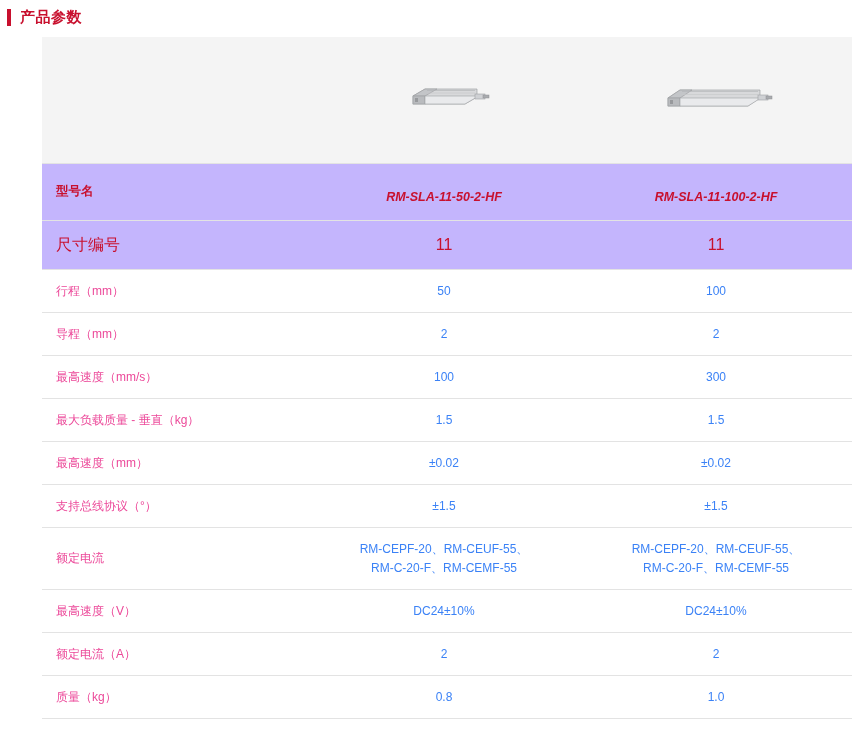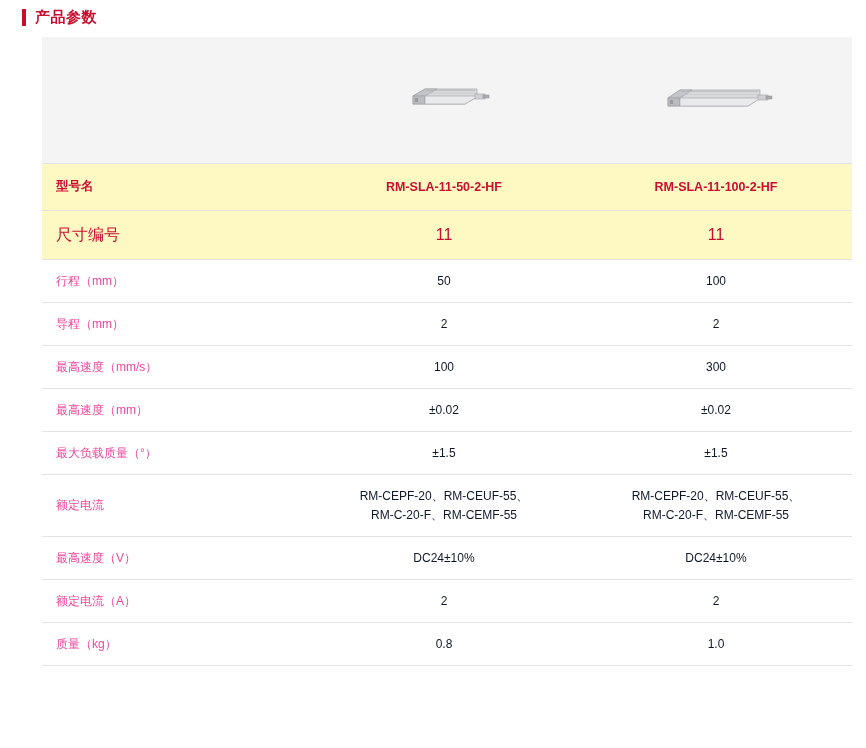--- a/index.html
+++ b/index.html
@@ -17,21 +17,21 @@
   }
   .page {
     position: relative;
     width: 866px;
     height: 748px;
   }
   
   .section-header {
     display: flex;
     align-items: center;
-    padding: 8px 0 10px 22px;
+    padding: 8px 0 10px 7px;
   }
   .section-header .bar {
     width: 4px;
     height: 17px;
     background: #c8102e;
     margin-right: 9px;
   }
   .section-header .title {
     color: #c8102e;
     font-size: 15px;
@@ -66,39 +66,39 @@
   .label-cell {
     padding: 12px 0 12px 14px;
     color: #ec4899;
     font-size: 12px;
     text-align: left;
     white-space: nowrap;
   }
   .value-cell {
     padding: 12px 6px;
     text-align: center;
-    color: #0f172a;
+    color: #3b82f6;
     font-size: 12px;
     line-height: 1.5;
   }
   tr.shaded td {
-    background: #fef9c3;
+    background: #c4b5fd;
   }
   tr.model .label-cell,
   tr.model .value-cell {
     color: #c8102e;
     font-weight: bold;
     font-size: 12.5px;
   }
   tr.sizeno .label-cell,
   tr.sizeno .value-cell {
     color: #c8102e;
     font-size: 16px;
   }
-  tr.model .value-cell { padding-top: 14px; padding-bottom: 14px; }
+  tr.model .value-cell { padding-top: 24px; padding-bottom: 14px; font-style: italic; }
 
   .multi { line-height: 1.55; }
 
   
   .actuator { display: inline-block; }
 </style>
 </head>
 <body>
 
 <div class="page">
@@ -173,29 +173,34 @@
         <td class="value-cell">2</td>
         <td class="value-cell">2</td>
       </tr>
 
       <tr>
         <td class="label-cell">最高速度（mm/s）</td>
         <td class="value-cell">100</td>
         <td class="value-cell">300</td>
       </tr>
 
+      <tr>
+        <td class="label-cell">最大负载质量 - 垂直（kg）</td>
+        <td class="value-cell">1.5</td>
+        <td class="value-cell">1.5</td>
+      </tr>
 
       <tr>
         <td class="label-cell">最高速度（mm）</td>
         <td class="value-cell">±0.02</td>
         <td class="value-cell">±0.02</td>
       </tr>
 
       <tr>
-        <td class="label-cell">最大负载质量（°）</td>
+        <td class="label-cell">支持总线协议（°）</td>
         <td class="value-cell">±1.5</td>
         <td class="value-cell">±1.5</td>
       </tr>
 
       <tr>
         <td class="label-cell">额定电流</td>
         <td class="value-cell multi" style="white-space:pre-line">RM-CEPF-20、RM-CEUF-55、
 RM-C-20-F、RM-CEMF-55</td>
         <td class="value-cell multi" style="white-space:pre-line">RM-CEPF-20、RM-CEUF-55、
 RM-C-20-F、RM-CEMF-55</td>

